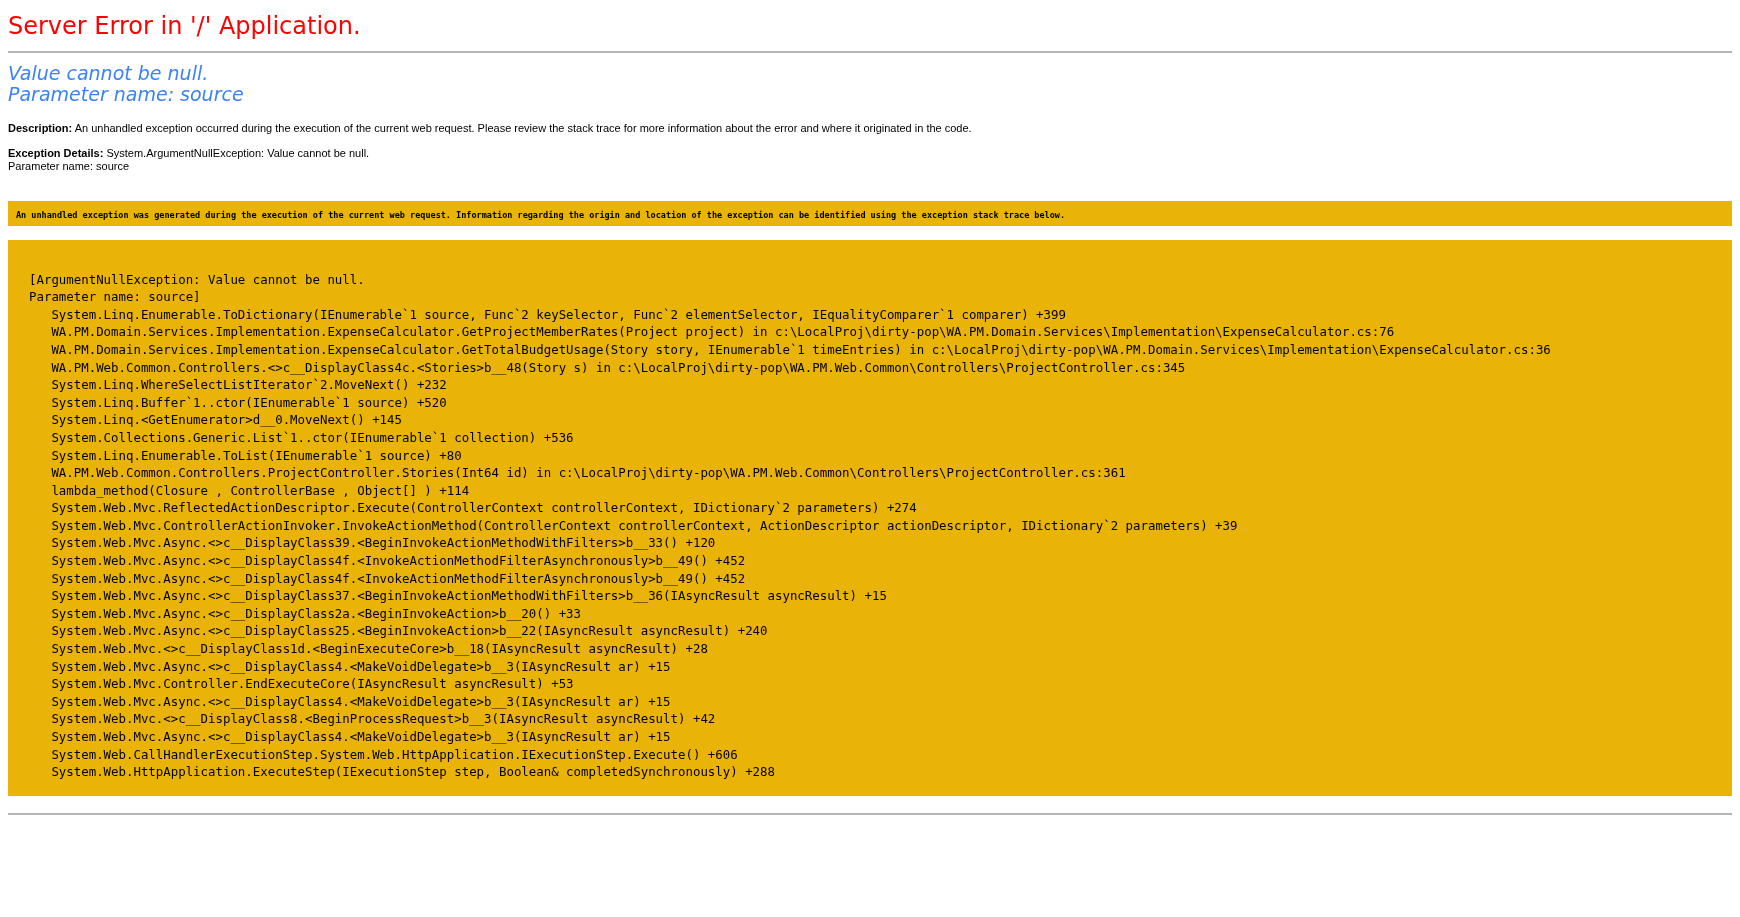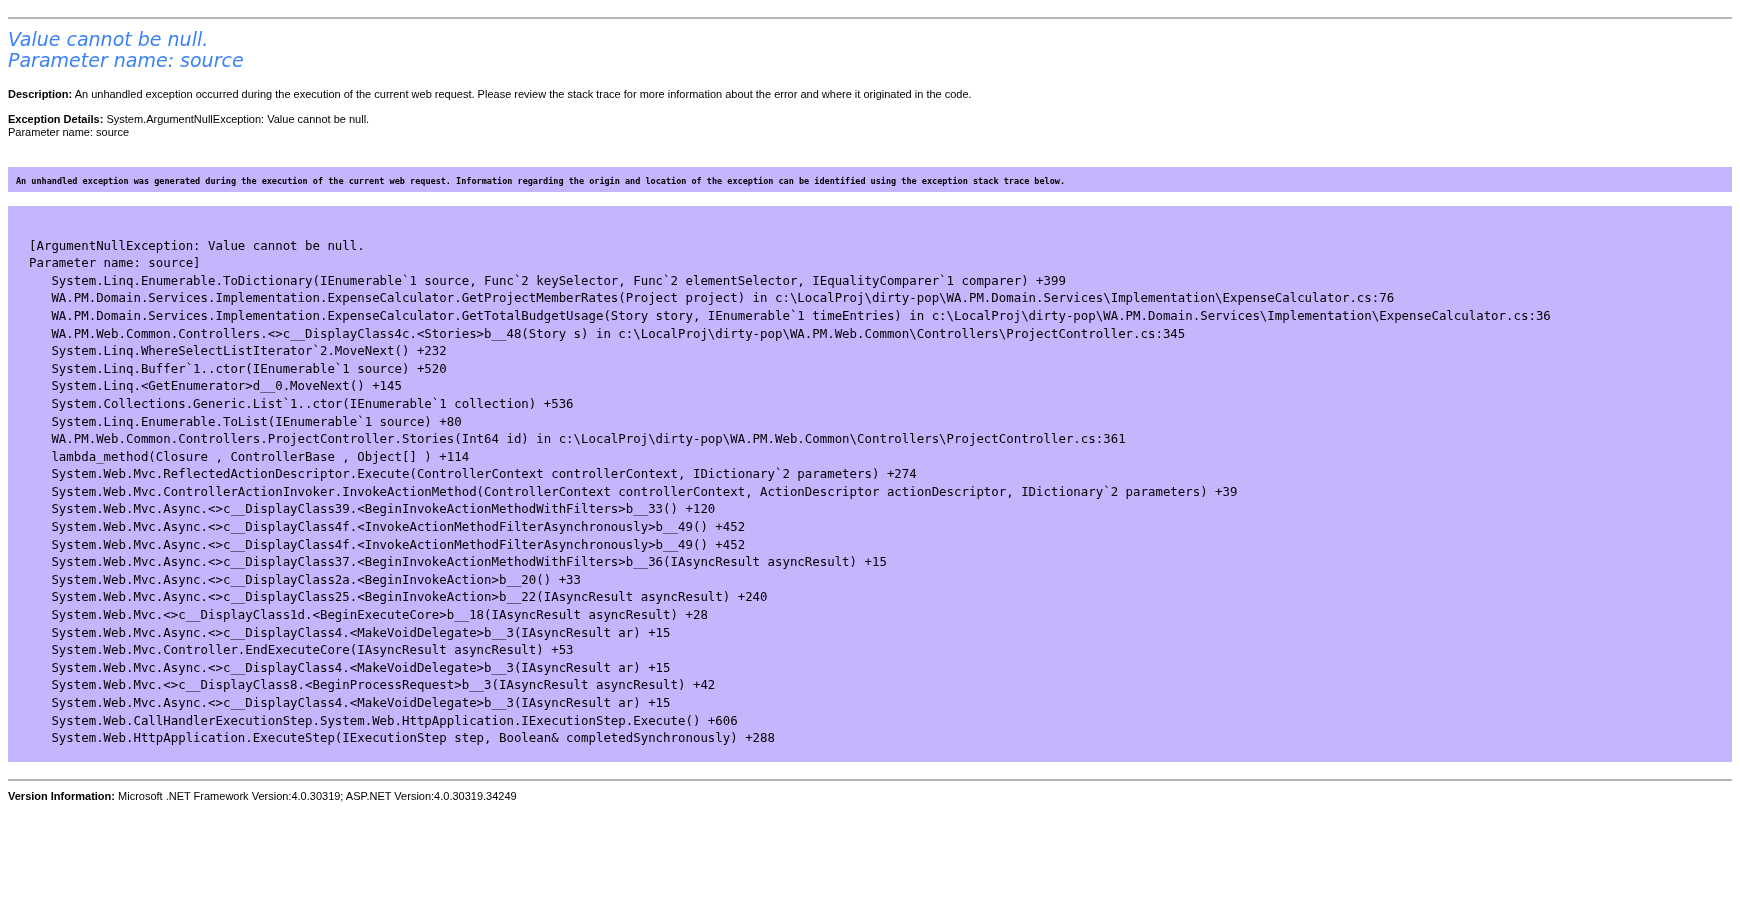--- a/index.html
+++ b/index.html
@@ -30,21 +30,21 @@
     font-weight: normal;
     font-style: italic;
     font-size: 19px;
     line-height: 21px;
     color: #3b82f6;
     margin: 10px 0 12px 0;
   }
   .section { margin-top: 17px; line-height: 1.2; }
   .section.tight { margin-top: 12px; }
   .section b { font-weight: bold; }
-  .highlight { background: #c4b5fd; width: 100%; }
+  .highlight { background: #eab308; width: 100%; }
   .bar {
     margin-top: 27px;
     padding: 7px 8px 6px 8px;
   }
   .bar code {
     font-family: "DejaVu Sans Mono", monospace;
     font-size: 8.5px;
     font-weight: bold;
     color: #000;
   }
@@ -61,20 +61,21 @@
   }
   hr.rule.bottom { margin-top: 17px; }
   .version { margin-top: 9px; line-height: 1.2; }
   .version b { font-weight: bold; }
 </style>
 </head>
 <body>
 
 <div>
 
+  <h1 class="title">Server Error in '/' Application.</h1>
   <hr class="rule">
 
   <h2 class="message"><span>Value cannot be null.</span><br><span>Parameter name: source</span></h2>
 
   <div class="section">
     <b>Description:</b>
     <span>An unhandled exception occurred during the execution of the current web request. Please review the stack trace for more information about the error and where it originated in the code.</span>
   </div>
 
   <div class="section tight">
@@ -116,18 +117,14 @@
    System.Web.Mvc.Controller.EndExecuteCore(IAsyncResult asyncResult) +53
    System.Web.Mvc.Async.&lt;&gt;c__DisplayClass4.&lt;MakeVoidDelegate&gt;b__3(IAsyncResult ar) +15
    System.Web.Mvc.&lt;&gt;c__DisplayClass8.&lt;BeginProcessRequest&gt;b__3(IAsyncResult asyncResult) +42
    System.Web.Mvc.Async.&lt;&gt;c__DisplayClass4.&lt;MakeVoidDelegate&gt;b__3(IAsyncResult ar) +15
    System.Web.CallHandlerExecutionStep.System.Web.HttpApplication.IExecutionStep.Execute() +606
    System.Web.HttpApplication.ExecuteStep(IExecutionStep step, Boolean&amp; completedSynchronously) +288</pre>
   </div>
 
   <hr class="rule bottom">
 
-  <div class="version">
-    <b>Version Information:</b>
-    <span>Microsoft .NET Framework Version:4.0.30319; ASP.NET Version:4.0.30319.34249</span>
-  </div>
 
 </div>
 
 </body></html>

